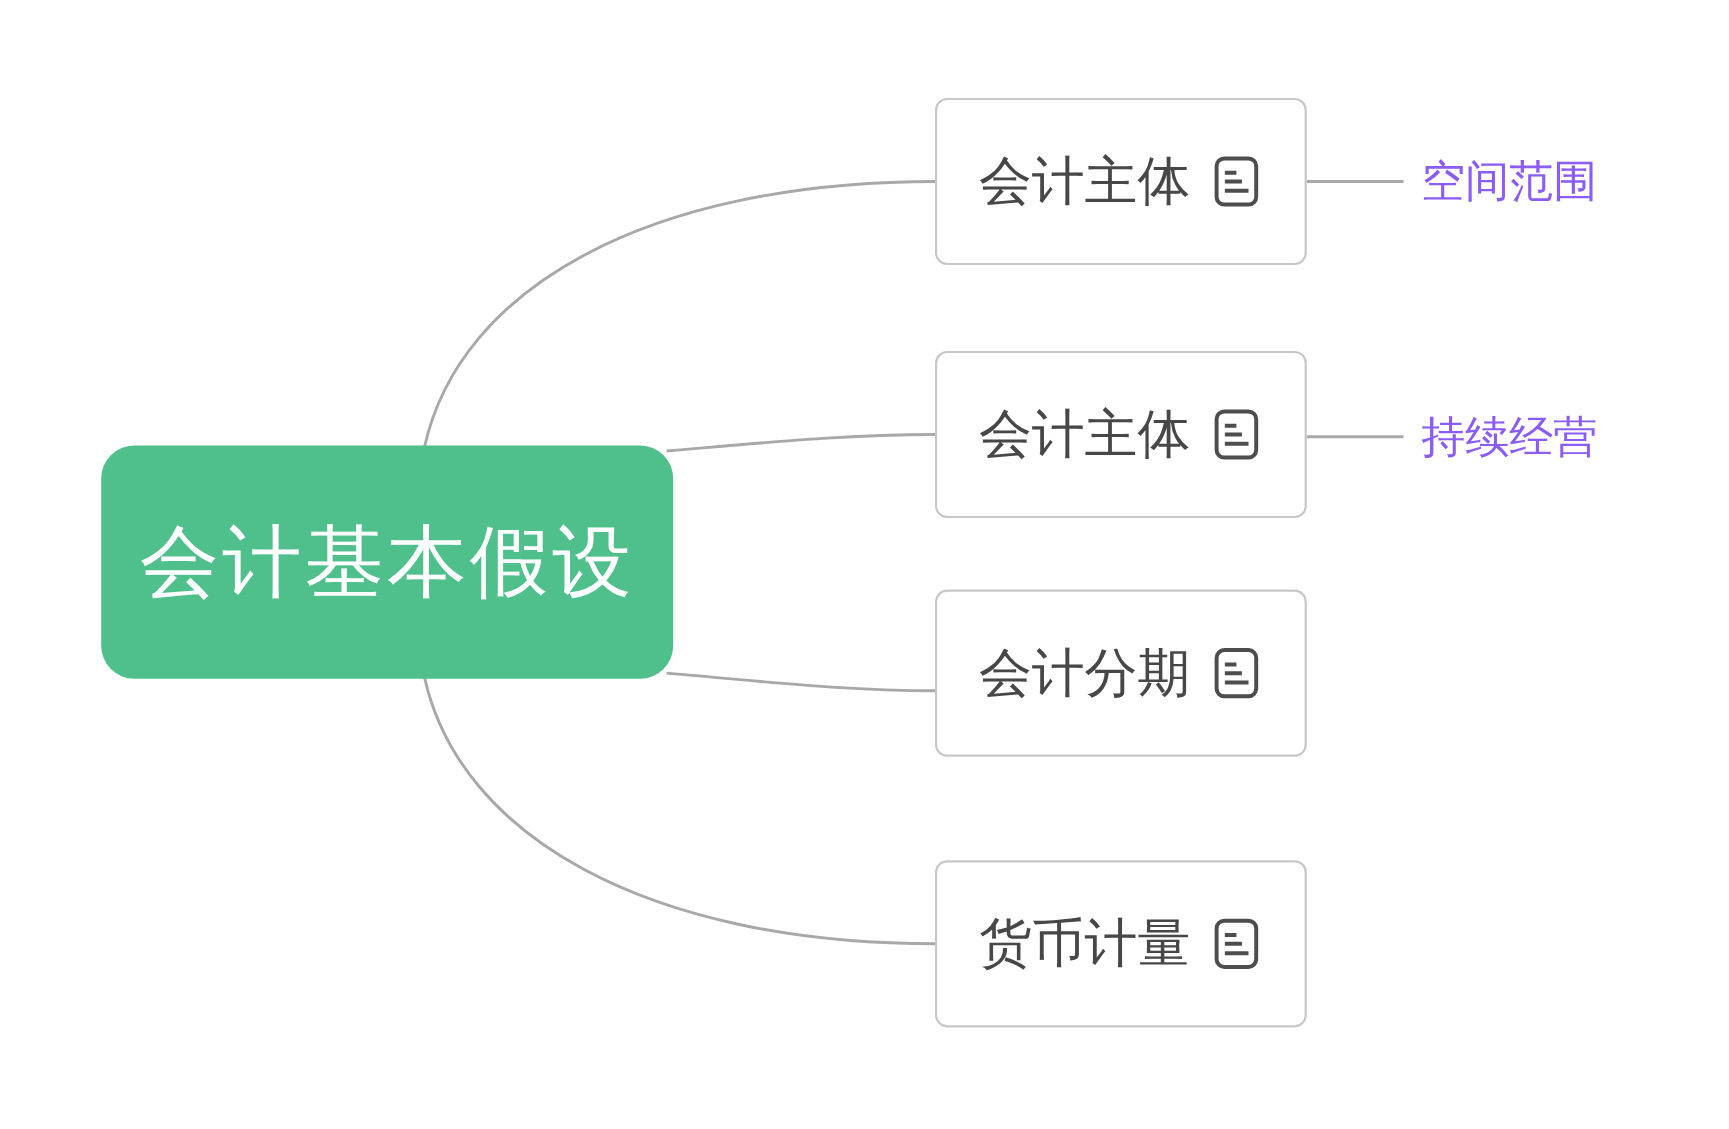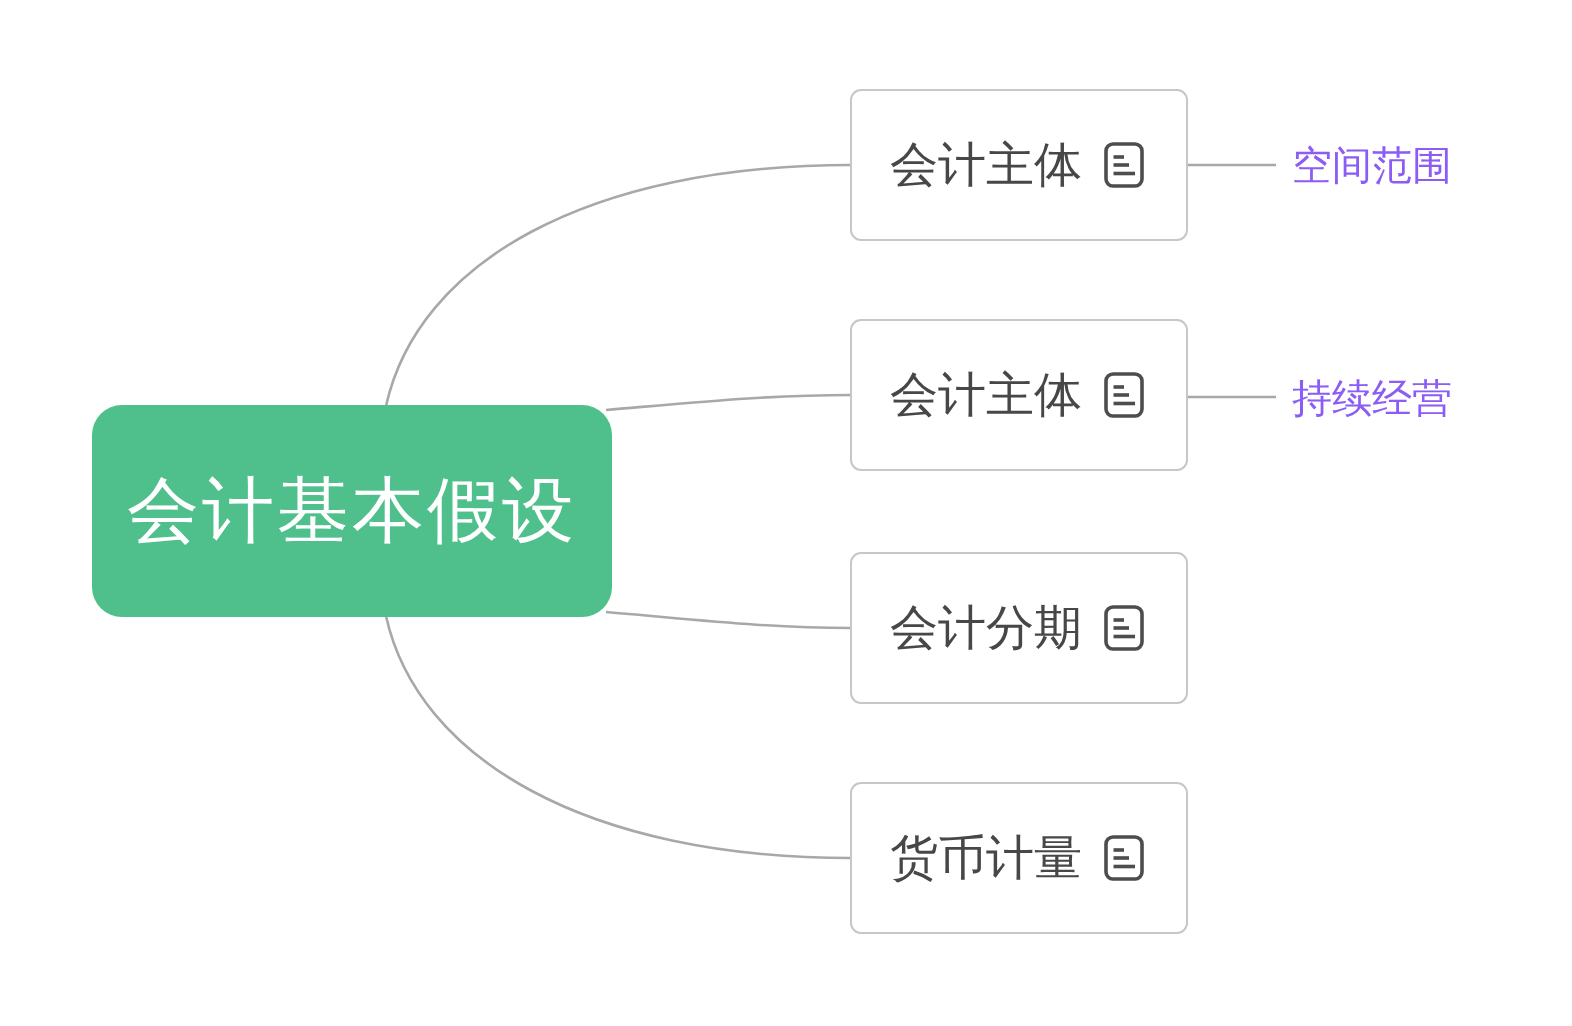--- a/index.html
+++ b/index.html
@@ -51,21 +51,21 @@
     align-items: center;
     justify-content: center;
     gap: 18px;
     color: #474747;
     font-size: 48px;
     white-space: nowrap;
     cursor: default;
   }
   .child-node.n0 { top: 89px; }
   .child-node.n1 { top: 319px; }
-  .child-node.n2 { top: 552px; }
+  .child-node.n2 { top: 536px; }
   .child-node.n3 { top: 782px; }
 
   .notes-icon-svg {
     display: block;
     width: 48px;
     height: 50px;
     flex: 0 0 auto;
   }
 
   .callout-label {

